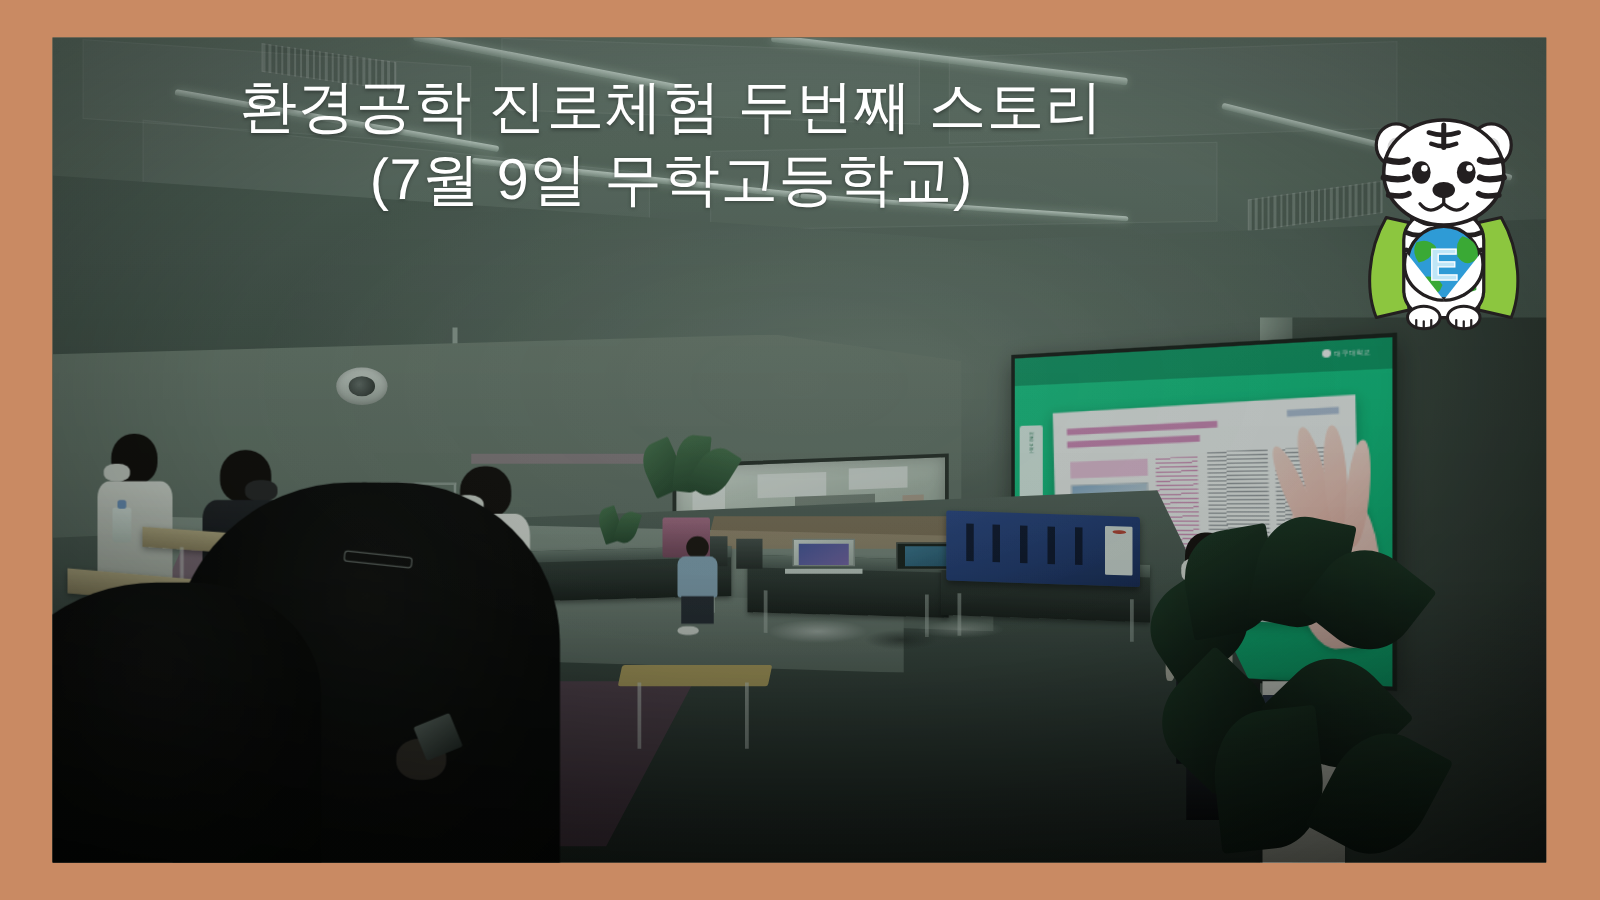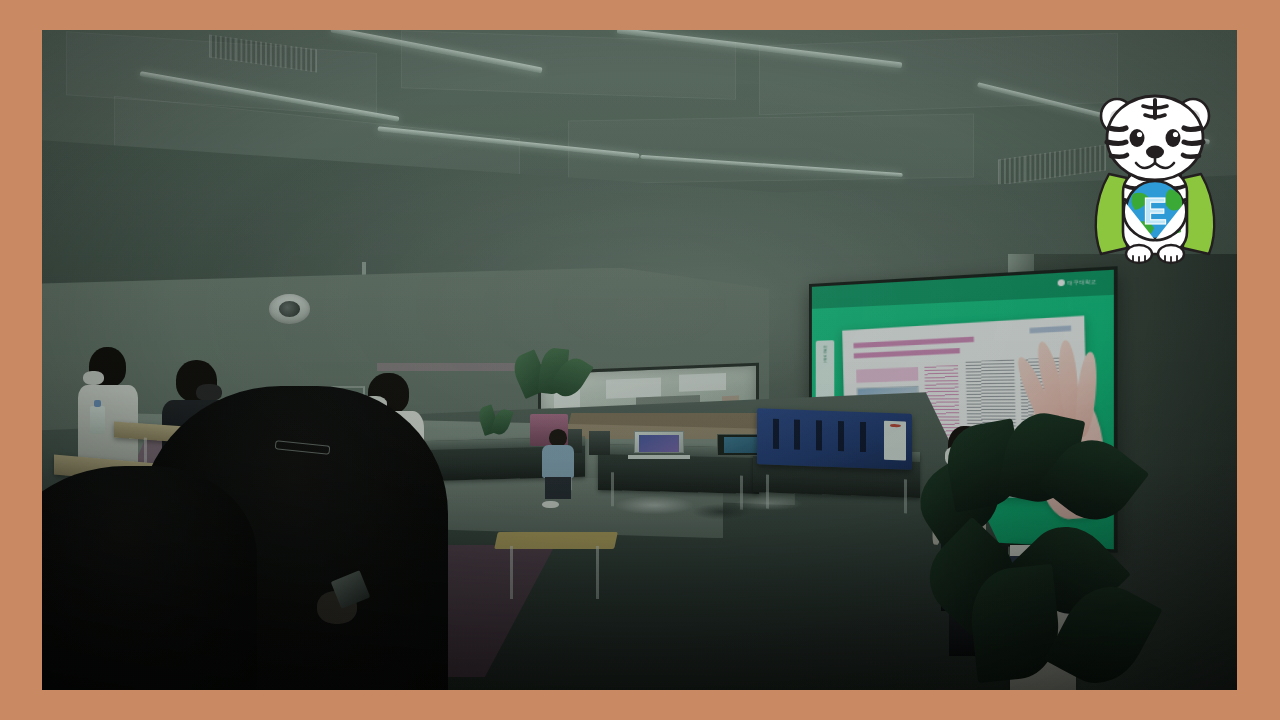--- a/index.html
+++ b/index.html
@@ -812,20 +812,22 @@
     <div class="fg-person fg-b"></div>
     <div class="fg-glasses"></div>
     <div class="fg-hand"></div>
     <div class="fg-phone"></div>
 
     <div class="greencast"></div>
     <div class="tone"></div>
   </div>
 
   <div id="title-block">
+    <div class="line">환경공학 진로체험 두번째 스토리</div>
+    <div class="line">(7월 9일 무학고등학교)</div>
   </div>
 
   <div id="mascot">
     <svg viewBox="0 0 160 190" xmlns="http://www.w3.org/2000/svg" aria-hidden="true">
 
       <path d="M34 92 C18 120 18 152 26 172 L52 166 L52 96 Z" fill="#8cc63f" stroke="#231f20" stroke-width="2.4" stroke-linejoin="round"></path>
       <path d="M126 92 C142 120 142 152 134 172 L108 166 L108 96 Z" fill="#8cc63f" stroke="#231f20" stroke-width="2.4" stroke-linejoin="round"></path>
 
       <path d="M54 90 L80 102 L106 90 L106 100 L80 112 L54 100 Z" fill="#3aa8a0" stroke="#231f20" stroke-width="2"></path>
 

